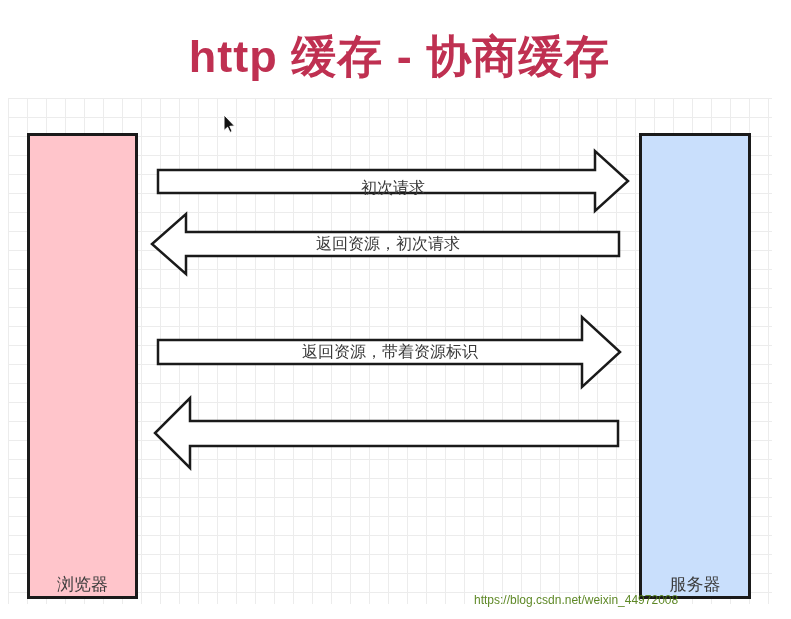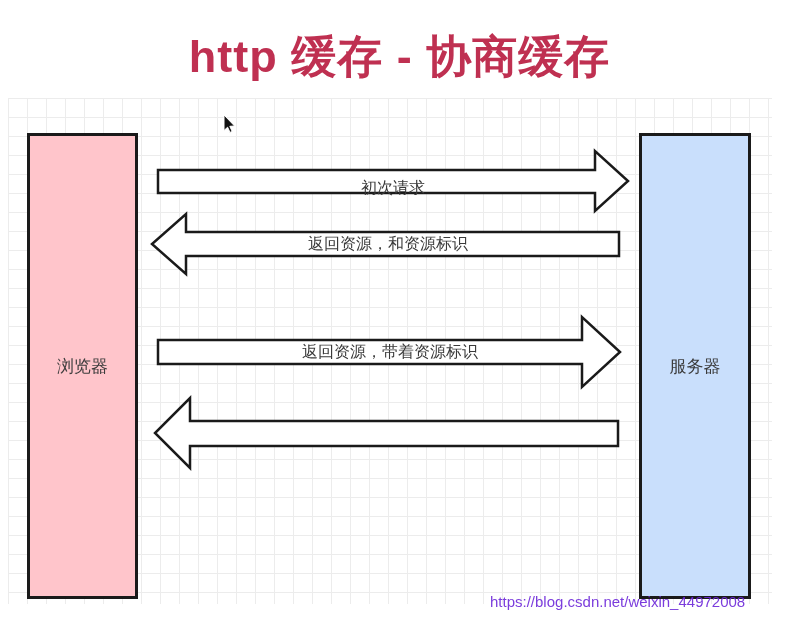--- a/index.html
+++ b/index.html
@@ -16,33 +16,33 @@
     position:absolute;left:8px;top:98px;width:764px;height:506px;
     background-image:
       linear-gradient(#ececec 1px, transparent 1px),
       linear-gradient(90deg,#ececec 1px, transparent 1px);
     background-size:19px 19px;
     background-position:0 0;
   }
   .box{
     position:absolute;top:133px;width:111px;height:466px;
     border:3px solid #1a1a1a;box-sizing:border-box;
-    display:flex;align-items:center;justify-content:center;
+    display:flex;align-items:flex-end;justify-content:center;
     font-size:17px;color:#3c3c3c;
   }
   .box.browser{left:27px;}
   .box.server{left:639px;width:112px;}
   .arrows-layer{position:absolute;left:0;top:0;width:791px;height:619px;}
   .arrow-label{
     position:absolute;transform:translate(-50%,-50%);
     font-size:16px;color:#3a3a3a;white-space:nowrap;
   }
   .watermark{
-    position:absolute;left:490px;top:593px;
-    font-size:15px;color:#6d28d9;white-space:nowrap;opacity:.9;
+    position:absolute;left:474px;top:593px;
+    font-size:12px;color:#4d7c0f;white-space:nowrap;opacity:.9;
   }
   .cursor{position:absolute;left:222px;top:114px;}
 </style>
 </head>
 <body>
 
 <div class="page">
 
   <h1 class="title" style="color: rgb(191, 48, 81);">http 缓存 - 协商缓存</h1>
 
@@ -57,21 +57,21 @@
   </div>
 
   <svg class="arrows-layer" viewBox="0 0 791 619" xmlns="http://www.w3.org/2000/svg">
     <path d="M158 170 H595 V151 L628 181 L595 211 V193 H158 Z" fill="#ffffff" stroke="#1a1a1a" stroke-width="2.5"></path>
     <path d="M619 232 H186 V214 L152 244 L186 274 V256 H619 Z" fill="#ffffff" stroke="#1a1a1a" stroke-width="2.5"></path>
     <path d="M158 340 H582 V317 L620 352 L582 387 V364 H158 Z" fill="#ffffff" stroke="#1a1a1a" stroke-width="2.5"></path>
     <path d="M618 421 H190 V398 L155 433 L190 468 V446 H618 Z" fill="#ffffff" stroke="#1a1a1a" stroke-width="2.5"></path>
   </svg>
 
   <div class="arrow-label" style="left:393px;top:188px">初次请求</div>
-  <div class="arrow-label" style="left:388px;top:244px">返回资源，和资源标识</div>
+  <div class="arrow-label" style="left:388px;top:244px">返回资源，初次请求</div>
   <div class="arrow-label" style="left:390px;top:352px">返回资源，带着资源标识</div>
 
   <svg class="cursor" width="14" height="20" viewBox="0 0 14 20" xmlns="http://www.w3.org/2000/svg">
     <path d="M2 1 L2 16.5 L5.6 13.2 L8 18.4 L10.2 17.4 L7.8 12.3 L12.6 12 Z" fill="#111111" stroke="#ffffff" stroke-width="1"></path>
   </svg>
 
   <div class="watermark">https://blog.csdn.net/weixin_44972008</div>
 
 </div>
 

